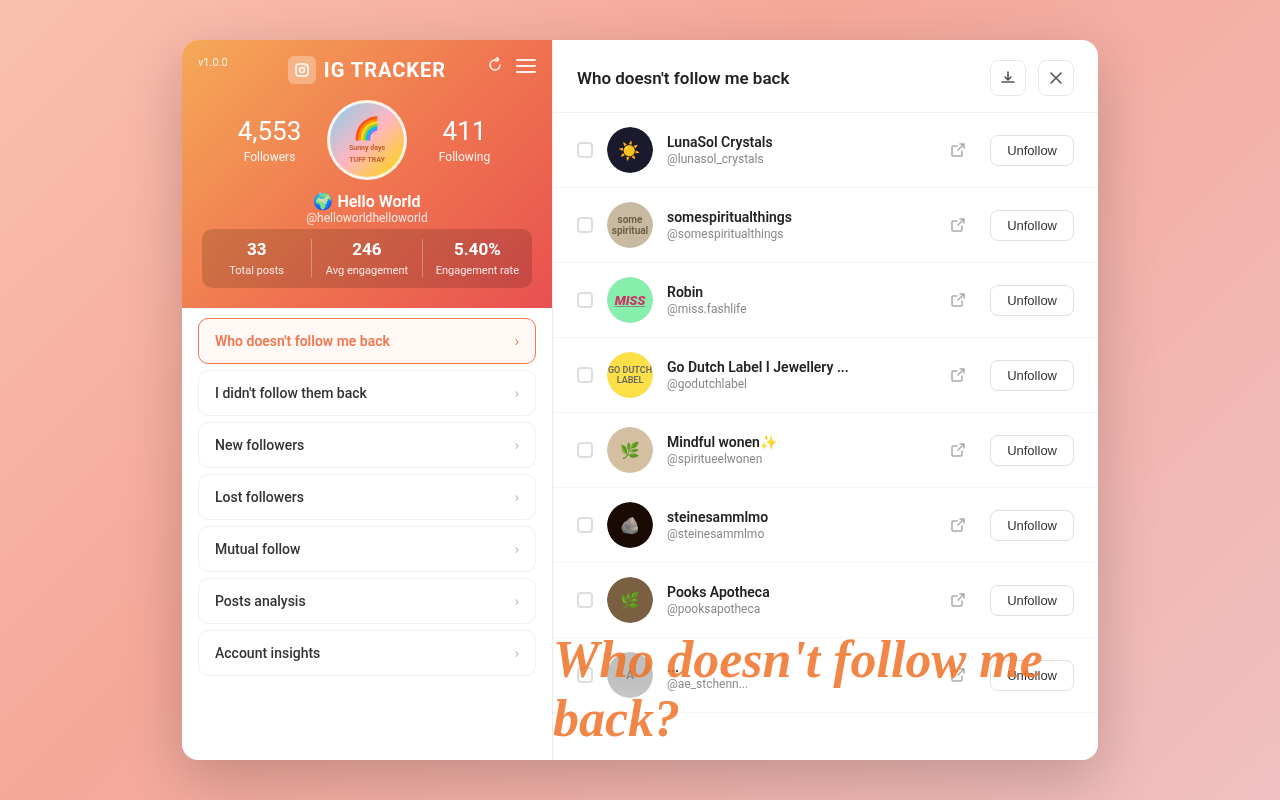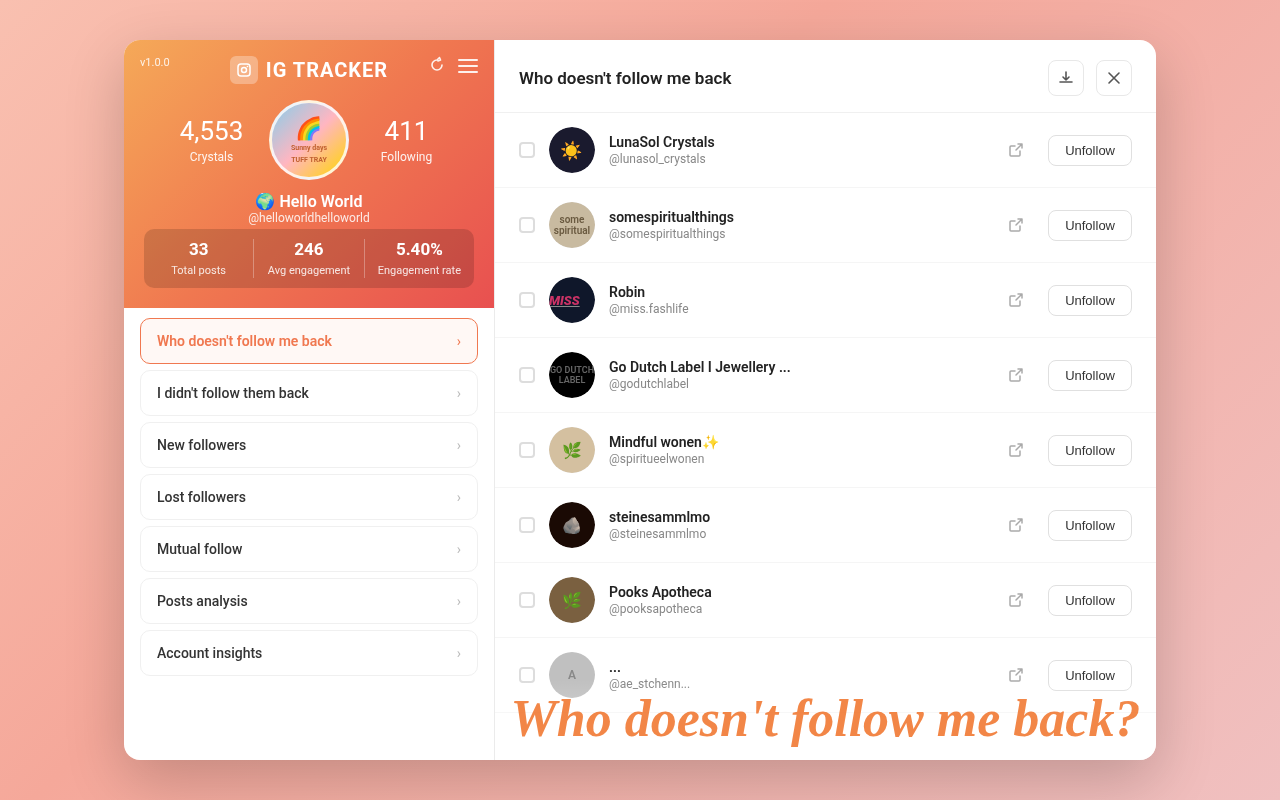--- a/index.html
+++ b/index.html
@@ -8,21 +8,21 @@
       height: 800px;
       background: linear-gradient(135deg, #f9c0b0 0%, #f5a89a 40%, #f0c0c0 100%);
       font-family: -apple-system, BlinkMacSystemFont, 'Segoe UI', Roboto, sans-serif;
       display: flex;
       align-items: center;
       justify-content: center;
       overflow: hidden;
     }
     .app-container {
       display: flex;
-      width: 1032px;
+      width: 916px;
       height: 720px;
       border-radius: 16px;
       overflow: hidden;
       box-shadow: 0 20px 60px rgba(0,0,0,0.2);
     }
 
     
     .left-panel {
       width: 370px;
       background: white;
@@ -445,21 +445,21 @@
             <rect y="0" width="20" height="2" rx="1" fill="white"></rect>
             <rect y="6" width="20" height="2" rx="1" fill="white"></rect>
             <rect y="12" width="20" height="2" rx="1" fill="white"></rect>
           </svg>
         </span>
       </div>
 
       <div class="profile-section">
         <div class="stat-block">
           <span class="stat-number">4,553</span>
-          <span class="stat-label">Crystals</span>
+          <span class="stat-label">Followers</span>
         </div>
 
         <div class="avatar-container">
           <div class="avatar-inner">
             <span class="rainbow-emoji">🌈</span>
             <span class="avatar-text">Sunny days<br>TUFF TRAY</span>
           </div>
         </div>
 
         <div class="stat-block">
@@ -579,41 +579,41 @@
         <svg width="16" height="16" viewBox="0 0 16 16" fill="none">
           <path d="M10 2h4v4M14 2l-6 6M7 4H3a1 1 0 0 0-1 1v8a1 1 0 0 0 1 1h8a1 1 0 0 0 1-1V9" stroke="#aaa" stroke-width="1.5" stroke-linecap="round" stroke-linejoin="round"></path>
         </svg>
       </span>
       <button class="unfollow-btn">Unfollow</button>
     </div>
   </div>
         <div class="user-item">
     <input type="checkbox" class="user-checkbox" style="">
     <div class="user-avatar">
-      <div style="width:100%;height:100%;background:#0f172a;display:flex;align-items:center;border-radius:50%;text-decoration:underline;">
+      <div style="width:100%;height:100%;background:#86efac;display:flex;align-items:center;justify-content:center;border-radius:50%;text-decoration:underline;">
               <span style="font-size:13px;font-weight:900;color:#cc3366;font-style:italic;">MISS</span>
             </div>
     </div>
     <div class="user-info">
       <div class="user-name">Robin</div>
       <div class="user-handle">@miss.fashlife</div>
     </div>
     <div class="user-actions">
       <span class="external-link-btn">
         <svg width="16" height="16" viewBox="0 0 16 16" fill="none">
           <path d="M10 2h4v4M14 2l-6 6M7 4H3a1 1 0 0 0-1 1v8a1 1 0 0 0 1 1h8a1 1 0 0 0 1-1V9" stroke="#aaa" stroke-width="1.5" stroke-linecap="round" stroke-linejoin="round"></path>
         </svg>
       </span>
       <button class="unfollow-btn">Unfollow</button>
     </div>
   </div>
         <div class="user-item">
     <input type="checkbox" class="user-checkbox" style="">
     <div class="user-avatar">
-      <div style="width:100%;height:100%;background:#000000;display:flex;align-items:center;justify-content:center;border-radius:50%;">
+      <div style="width:100%;height:100%;background:#fde047;display:flex;align-items:center;justify-content:center;border-radius:50%;">
               <span style="font-size:9px;color:#666;font-weight:600;text-align:center;">GO DUTCH<br>LABEL</span>
             </div>
     </div>
     <div class="user-info">
       <div class="user-name">Go Dutch Label I Jewellery ...</div>
       <div class="user-handle">@godutchlabel</div>
     </div>
     <div class="user-actions">
       <span class="external-link-btn">
         <svg width="16" height="16" viewBox="0 0 16 16" fill="none">

